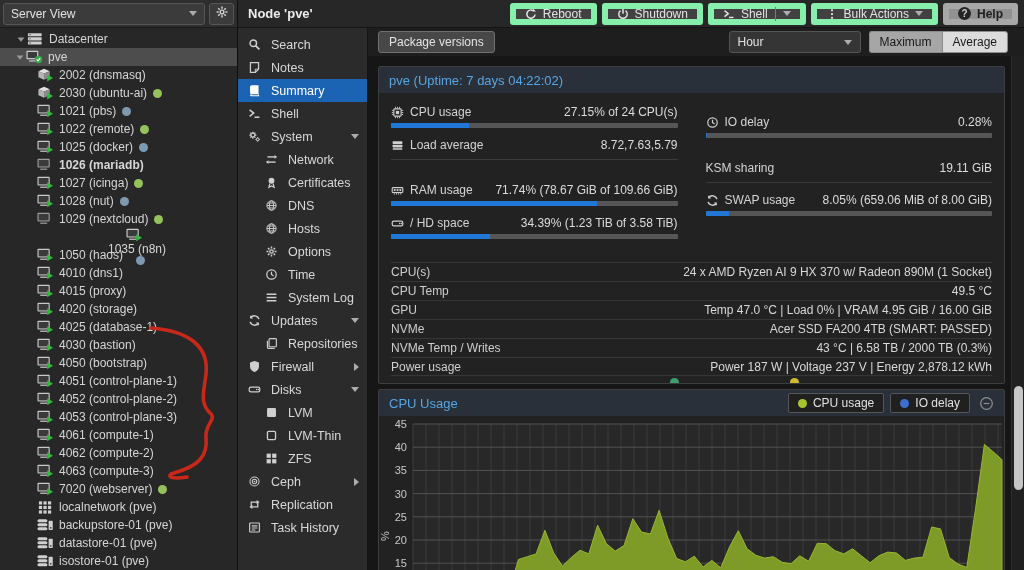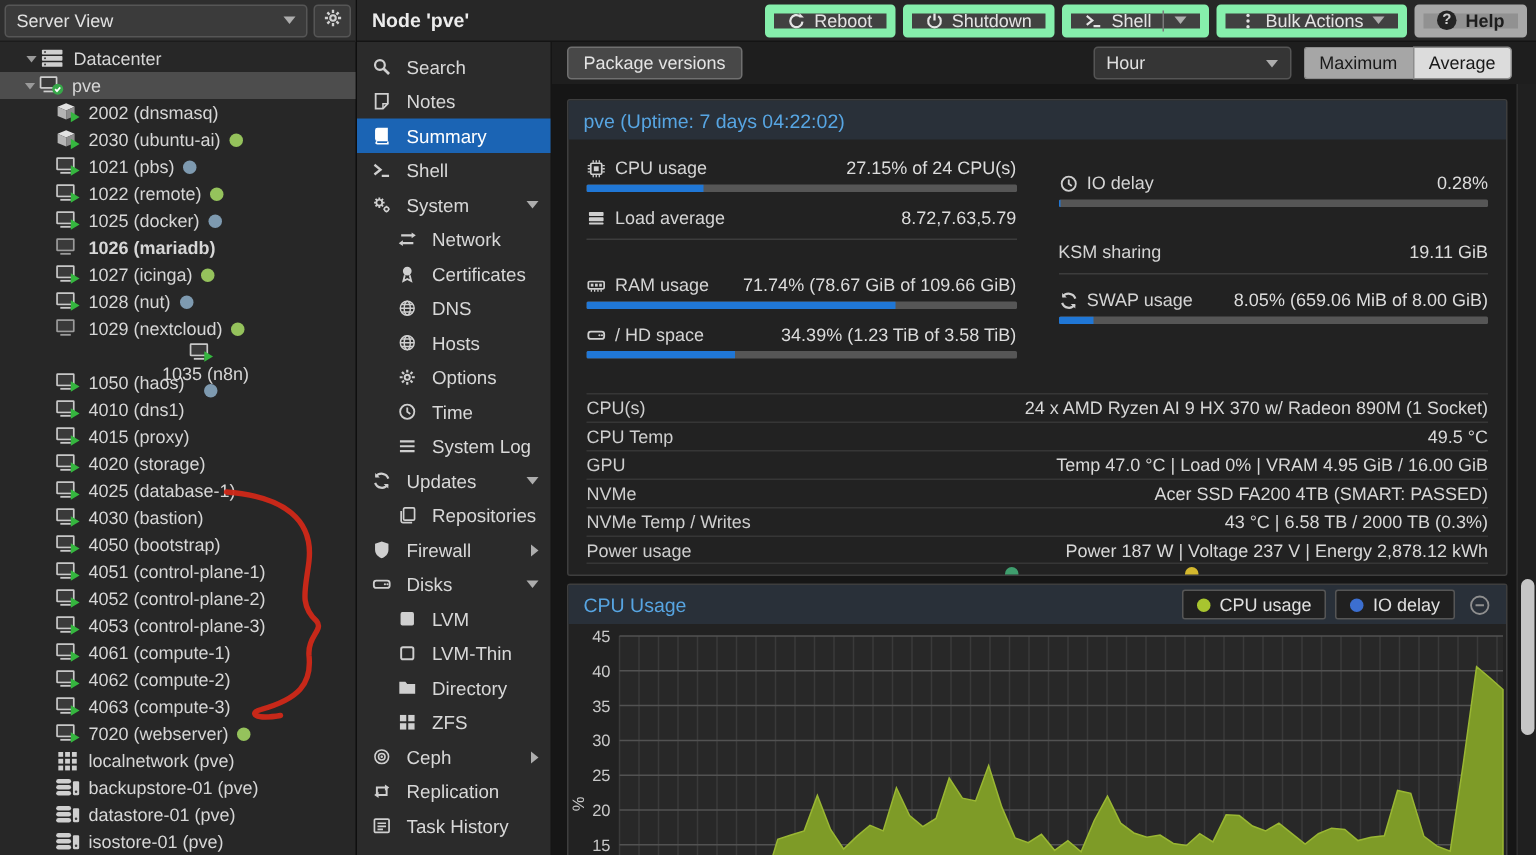--- a/index.html
+++ b/index.html
@@ -727,28 +727,20 @@
               </span>
               <span class="m-label">LVM</span>
             </div>
             <div class="menu-row indent">
               <span class="m-icon">
                 <svg viewBox="0 0 16 16">
                   <rect x="3" y="3" width="10" height="10" rx="1.5" fill="none" stroke="currentColor" stroke-width="1.6"></rect>
                 </svg>
               </span>
               <span class="m-label">LVM-Thin</span>
-            </div>
-            <div class="menu-row indent">
-              <span class="m-icon">
-                <svg viewBox="0 0 16 16">
-                  <path d="M1.5 3h5L8 5h6.5v8h-13z" fill="currentColor"></path>
-                </svg>
-              </span>
-              <span class="m-label">Directory</span>
             </div>
             <div class="menu-row indent">
               <span class="m-icon">
                 <svg viewBox="0 0 16 16">
                   <g fill="currentColor">
                     <rect x="2" y="2" width="5.2" height="5.2"></rect>
                     <rect x="8.8" y="2" width="5.2" height="5.2"></rect>
                     <rect x="2" y="8.8" width="5.2" height="5.2"></rect>
                     <rect x="8.8" y="8.8" width="5.2" height="5.2"></rect>
                   </g>

